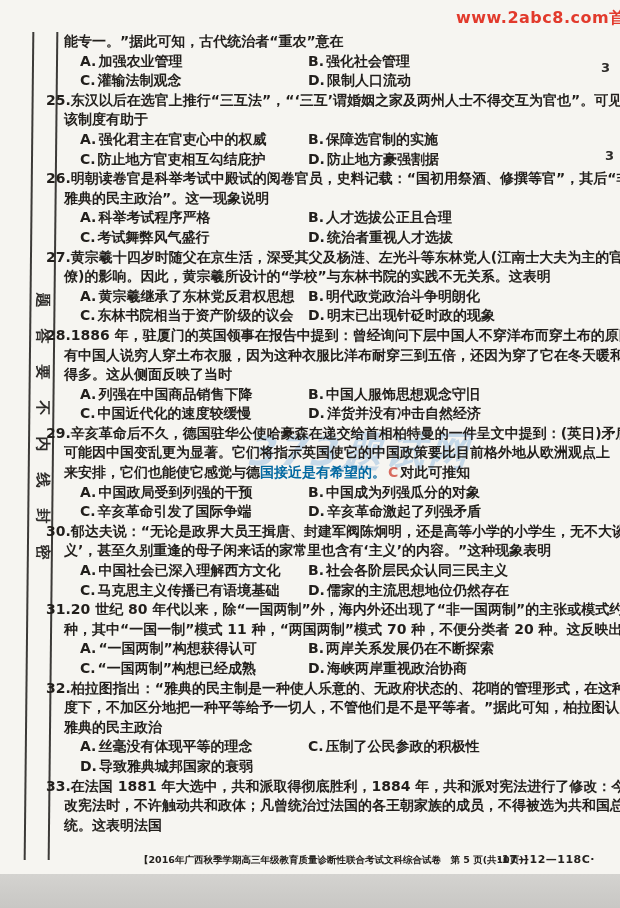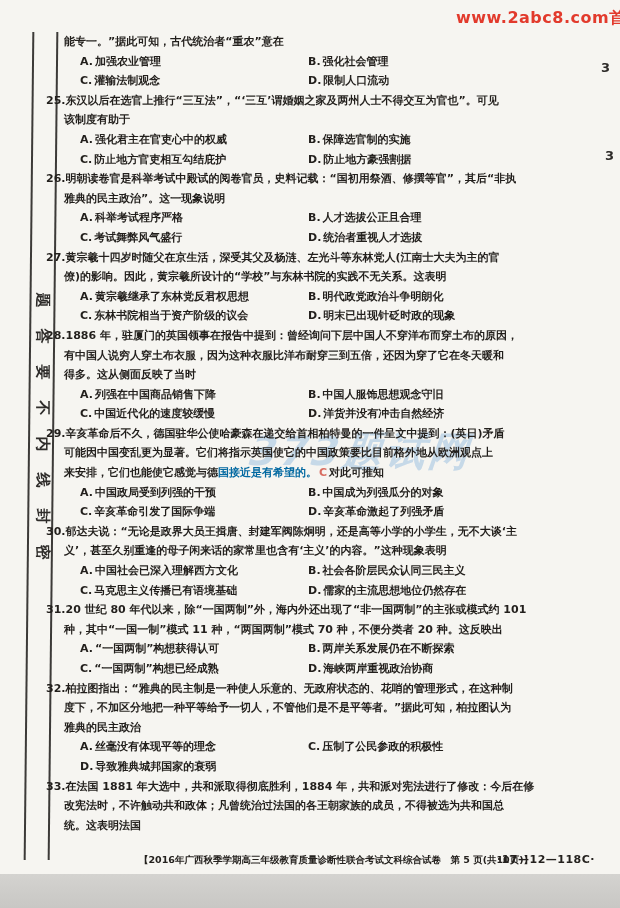--- a/index.html
+++ b/index.html
@@ -42,21 +42,21 @@
     font-size:15px;font-weight:600;color:#2e2c2a;
     transform:rotate(90deg);text-align:center;
   }
   
   .edge-frag{position:absolute;color:#2e2c2a;font-size:13px;font-weight:600;z-index:3;}
   .edge-frag.f0{left:601px;top:60px;}
   .edge-frag.f1{left:605px;top:148px;}
   
   .content{
     position:absolute;left:46px;top:32px;width:562px;z-index:2;
-    color:#221f1c;font-size:11px;font-weight:600;
+    color:#221f1c;font-size:14px;font-weight:600;
   }
   .line{height:19.6px;line-height:19.6px;white-space:nowrap;}
   .line.cont{padding-left:18px;}
   .qnum{display:inline-block;min-width:18px;}
   .opts{display:grid;grid-template-columns:228px auto;padding-left:34px;}
   .opt{height:19.6px;line-height:19.6px;white-space:nowrap;}
   .optlabel{margin-right:2px;}
   .red-run{color:#0369a1;}
   .wm-frag{color:rgba(205,60,45,.75);font-weight:700;margin:0 2px;}
   

